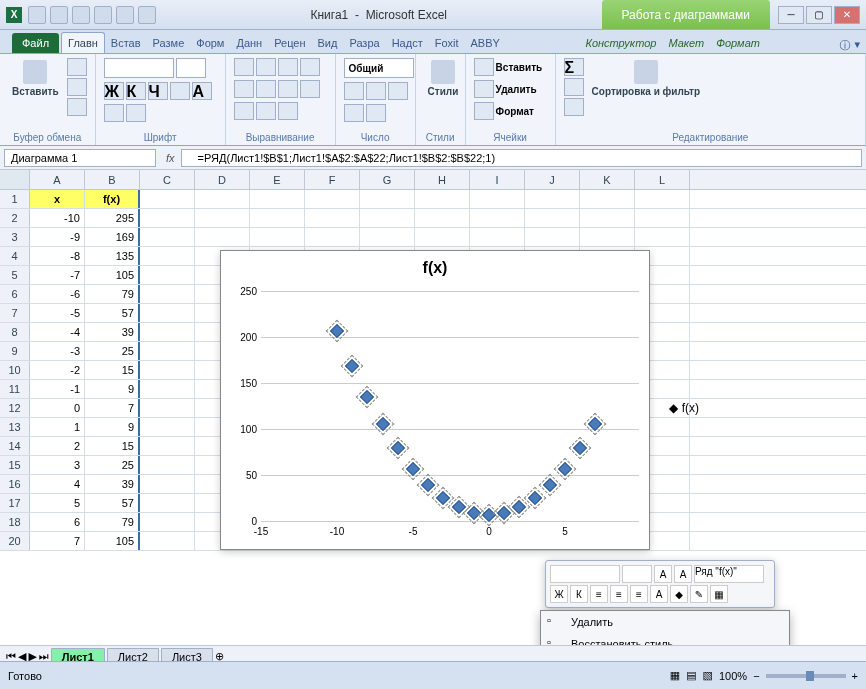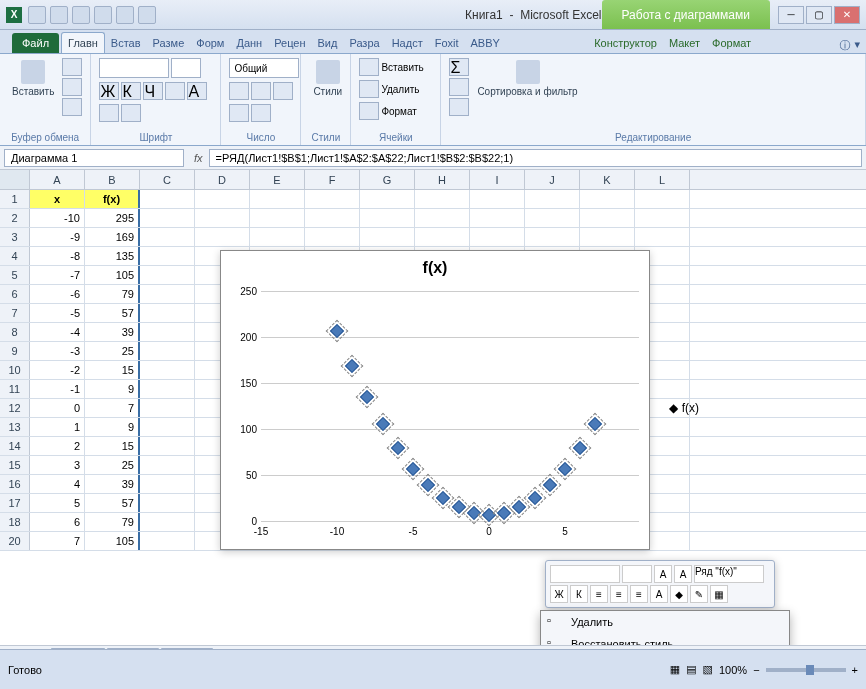--- a/index.html
+++ b/index.html
@@ -3,54 +3,54 @@
 <meta charset="utf-8">
 <style>
 * { box-sizing: border-box; margin: 0; padding: 0; font-family: 'Segoe UI', Tahoma, sans-serif; }
 body { background: #fff; width: 866px; height: 689px; overflow: hidden; position: relative; }
 
 
 .titlebar { height: 30px; background: linear-gradient(#e8eef7, #d5e0f0); display: flex; align-items: center; padding: 0 6px; border-bottom: 1px solid #a0b0c8; }
 .titlebar .excel-icon { width: 16px; height: 16px; background: #1d6f42; margin-right: 6px; display: flex; align-items: center; justify-content: center; color: #fff; font-size: 10px; font-weight: bold; }
 .titlebar .qat { display: flex; gap: 4px; }
 .titlebar .qat-btn { width: 18px; height: 18px; background: #d0dcec; border: 1px solid #a0b0c8; border-radius: 2px; }
-.titlebar .title-text { flex: 1; text-align: right; font-size: 12px; color: #333; }
+.titlebar .title-text { flex: 1; text-align: center; font-size: 12px; color: #333; }
 .titlebar .chart-tools { background: linear-gradient(#98d474, #7bc04f); padding: 4px 20px; height: 100%; display: flex; align-items: center; font-size: 12px; color: #fff; border-radius: 3px 3px 0 0; }
 .titlebar .winbtns { display: flex; gap: 2px; margin-left: 8px; }
 .titlebar .winbtn { width: 26px; height: 18px; background: #e0e8f4; border: 1px solid #a0b0c8; font-size: 10px; display: flex; align-items: center; justify-content: center; }
 .titlebar .winbtn.close { background: #d97070; color: #fff; }
 
 
 .ribbon-tabs { height: 24px; background: #d5e0f0; display: flex; align-items: flex-end; padding-left: 12px; border-bottom: 1px solid #8ba8cc; }
 .file-tab { background: #1e6b3a; color: #fff; padding: 4px 10px; font-size: 11px; border-radius: 3px 3px 0 0; margin-right: 2px; }
 .rtab { padding: 4px 6px; font-size: 11px; color: #3a5a8a; cursor: pointer; }
 .rtab.active { background: #f1f5fb; border: 1px solid #8ba8cc; border-bottom: none; border-radius: 3px 3px 0 0; color: #345; }
 .ribbon-tabs .chart-tabs { display: flex; margin-left: auto; }
-.chart-tabs .rtab { color: #2a6a2a; }
+.chart-tabs .rtab { color: #2a6a2a; font-style: italic; }
 .ribbon-tabs .help { margin-left: auto; display: flex; gap: 4px; padding-right: 6px; }
 .help span { font-size: 11px; color: #3a5a8a; }
 
 
 .ribbon { height: 92px; background: #f1f5fb; border-bottom: 1px solid #8ba8cc; display: flex; }
 .rgroup { border-right: 1px solid #c8d4e6; padding: 4px 8px 2px; display: flex; flex-direction: column; justify-content: space-between; }
-.rgroup .gcontent { flex: 1; display: flex; gap: 4px; align-items: flex-start; }
+.rgroup .gcontent { flex: 1; display: flex; gap: 4px; align-items: flex-start; font-weight: bold; }
 .rgroup .glabel { font-size: 10px; color: #5a7aa8; text-align: center; }
 .bigbtn { display: flex; flex-direction: column; align-items: center; gap: 2px; padding: 2px 4px; }
 .bigbtn .icn { width: 24px; height: 24px; background: #c8d4e6; border-radius: 2px; }
 .bigbtn .lbl { font-size: 10px; color: #345; text-align: center; line-height: 1.1; }
 .smallctrl { width: 20px; height: 18px; background: #e0e8f4; border: 1px solid #a0b0c8; display: inline-block; }
 .col { display: flex; flex-direction: column; gap: 2px; }
 .row { display: flex; gap: 2px; align-items: center; }
 .combo { height: 20px; border: 1px solid #a0b0c8; background: #fff; font-size: 10px; padding: 0 4px; display: flex; align-items: center; }
 
 
 .fbar { height: 24px; display: flex; align-items: center; border-bottom: 1px solid #c0c8d4; background: #eef2f8; }
-.namebox { width: 180px; border: 1px solid #a0b0c8; background: #fff; font-size: 11px; padding: 2px 6px; margin: 0 4px; }
+.namebox { width: 152px; border: 1px solid #a0b0c8; background: #fff; font-size: 11px; padding: 2px 6px; margin: 0 4px; }
 .fx { font-style: italic; font-size: 11px; padding: 0 6px; color: #555; }
-.formula-input { flex: 1; border: 1px solid #a0b0c8; background: #fff; font-size: 11px; padding: 2px 6px; margin-right: 4px; }
+.formula-input { flex: 1; border: 1px solid #a0b0c8; background: #fff; font-size: 11px; padding: 2px 16px; margin-right: 4px; }
 
 
 .gridwrap { position: relative; height: 490px; background: #fff; }
 .colheads { display: flex; height: 20px; border-bottom: 1px solid #c0c8d4; background: #eef2f8; }
 .corner { width: 30px; border-right: 1px solid #c0c8d4; background: #e0e8f0; }
 .ch { width: 55px; border-right: 1px solid #c0c8d4; font-size: 11px; display: flex; align-items: center; justify-content: center; color: #345; }
 .rows { position: relative; }
 .grow { display: flex; height: 19px; border-bottom: 1px solid #d4dde8; }
 .rh { width: 30px; border-right: 1px solid #c0c8d4; background: #eef2f8; font-size: 11px; display: flex; align-items: center; justify-content: center; color: #345; }
 .cell { width: 55px; border-right: 1px solid #d4dde8; font-size: 11px; padding: 0 4px; display: flex; align-items: center; justify-content: flex-end; }
@@ -78,21 +78,21 @@
 .ctxitem { padding: 5px 8px 5px 30px; position: relative; display: flex; align-items: center; }
 .ctxitem .cicn { position: absolute; left: 6px; width: 16px; height: 16px; }
 .ctxsep { height: 1px; background: #ccc; margin: 2px 4px; }
 .ctxitem.highlighted { outline: 3px solid #d73030; outline-offset: -2px; border-radius: 6px; background: #fdf0f0; }
 
 
 .sheettabs { position: absolute; bottom: 22px; left: 0; right: 0; height: 22px; background: #eef2f8; border-top: 1px solid #c0c8d4; display: flex; align-items: center; font-size: 11px; padding-left: 6px; gap: 2px; }
 .stab { padding: 2px 10px; background: #fff; border: 1px solid #a0b0c8; border-radius: 0 0 4px 4px; }
 .stab.active { font-weight: bold; background: #86efac; }
 .stab.inactive { background: #d8e0ec; }
-.statusbar { position: absolute; bottom: 0; left: 0; right: 0; height: 40px; background: #d5e0f0; border-top: 1px solid #a0b0c8; display: flex; align-items: center; font-size: 11px; padding: 0 8px; }
+.statusbar { position: absolute; bottom: 0; left: 0; right: 0; height: 28px; background: #d5e0f0; border-top: 1px solid #a0b0c8; display: flex; align-items: center; font-size: 11px; padding: 0 8px; }
 .statusbar .zoom { margin-left: auto; display: flex; align-items: center; gap: 6px; }
 .slider { width: 80px; height: 4px; background: #a0b0c8; position: relative; }
 .slider .thumb { position: absolute; left: 50%; top: -3px; width: 8px; height: 10px; background: #6a8ab8; }
 </style>
 </head>
 <body>
 
 <div class="titlebar">
   <div class="excel-icon">X</div>
   <div class="qat">
@@ -165,20 +165,42 @@
         <div class="smallctrl">Ч</div>
         <div class="smallctrl"></div>
         <div class="smallctrl">A</div>
       </div>
       <div class="row">
         <div class="smallctrl"></div>
         <div class="smallctrl"></div>
       </div>
     </div>
     <div class="glabel">Шрифт</div>
+  </div>
+  <div class="rgroup" style="width:110px">
+    <div class="gcontent col">
+      <div class="row">
+          <div class="smallctrl"></div>
+          <div class="smallctrl"></div>
+          <div class="smallctrl"></div>
+          <div class="smallctrl"></div>
+        </div>
+      <div class="row">
+          <div class="smallctrl"></div>
+          <div class="smallctrl"></div>
+          <div class="smallctrl"></div>
+          <div class="smallctrl"></div>
+        </div>
+      <div class="row">
+          <div class="smallctrl"></div>
+          <div class="smallctrl"></div>
+          <div class="smallctrl"></div>
+        </div>
+    </div>
+    <div class="glabel">Выравнивание</div>
   </div>
   <div class="rgroup" style="width:80px">
     <div class="gcontent col">
       <div class="combo" style="width:70px">Общий</div>
       <div class="row">
           <div class="smallctrl"></div>
           <div class="smallctrl"></div>
           <div class="smallctrl"></div>
         </div>
       <div class="row">

